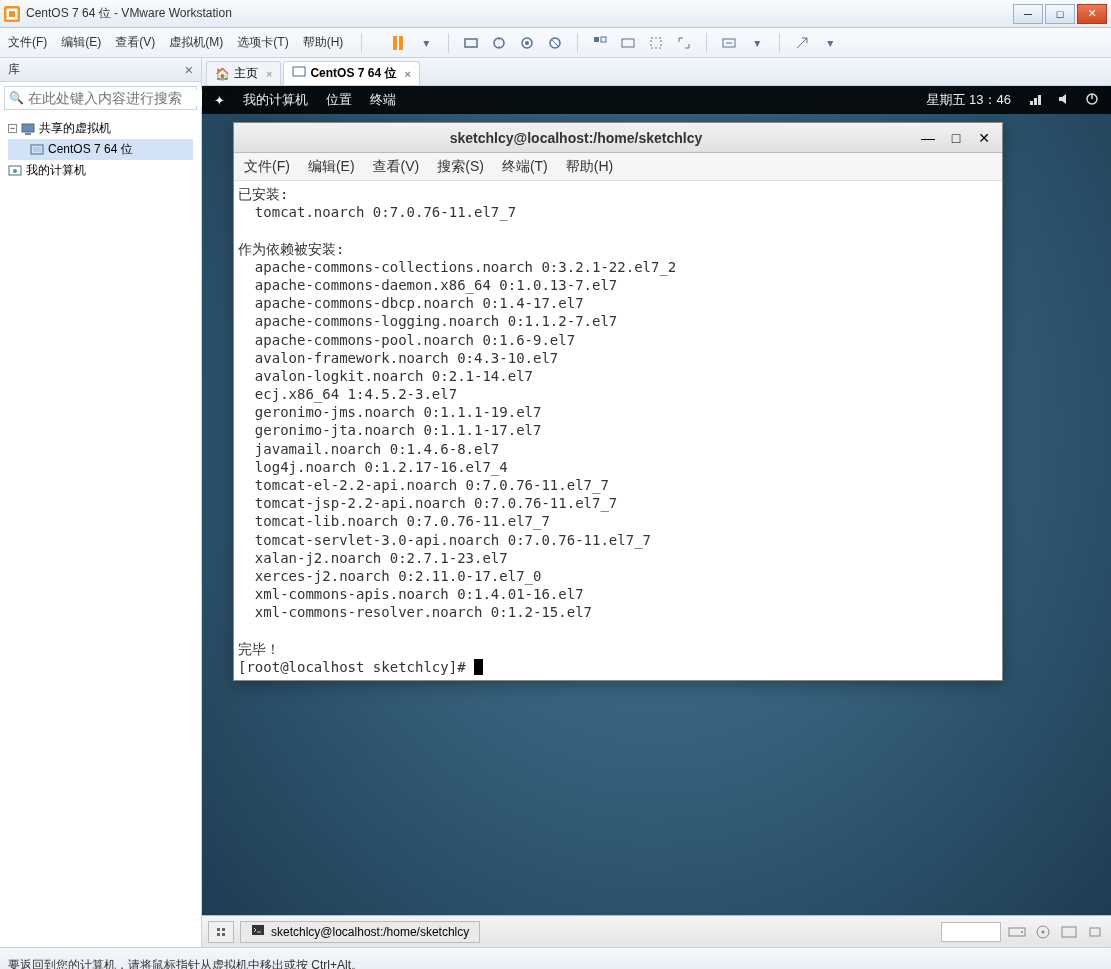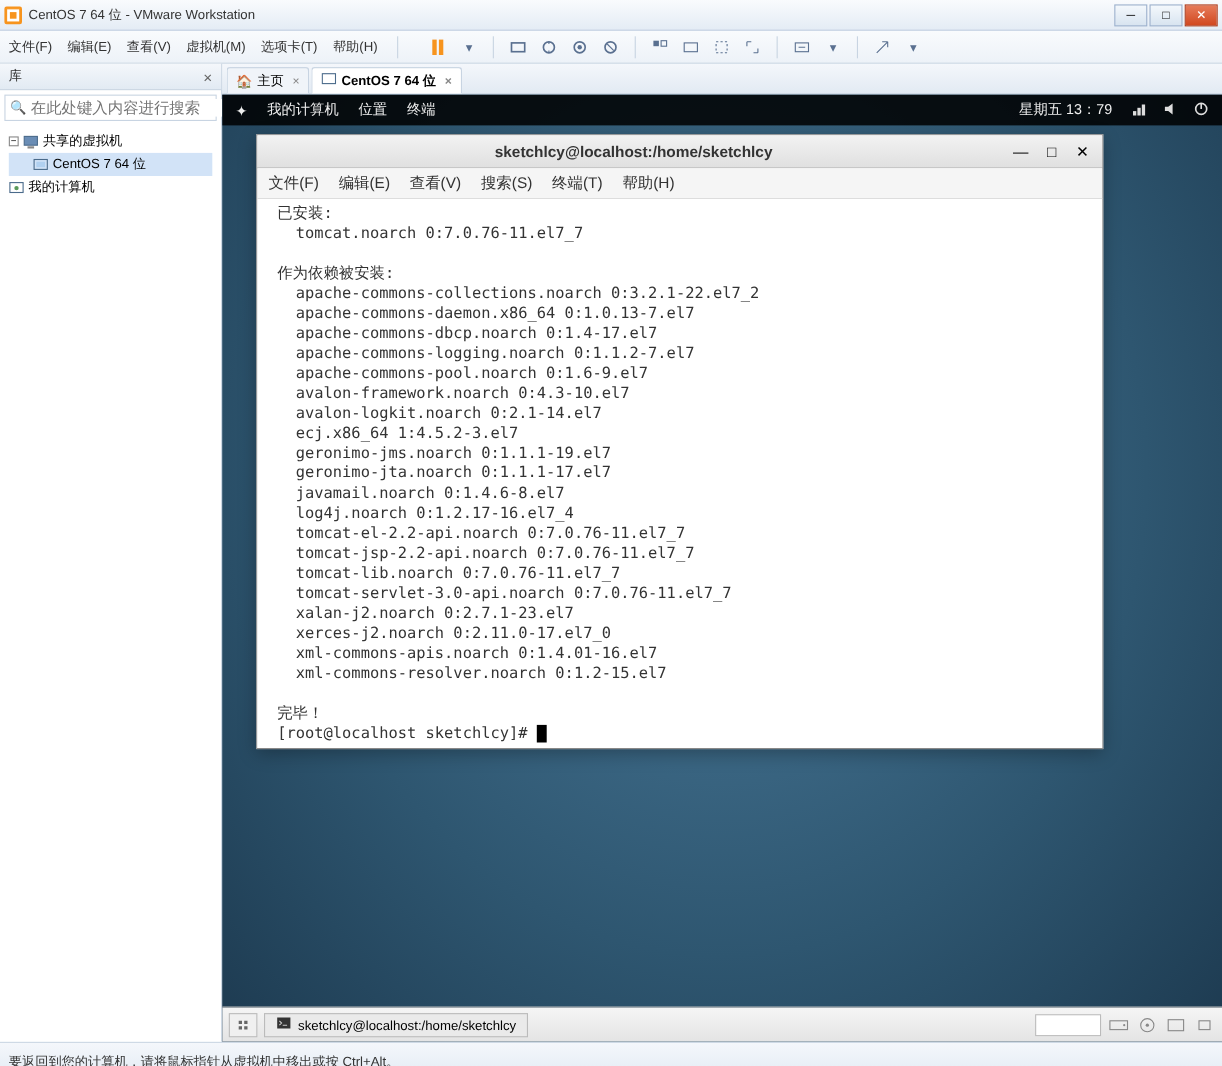--- a/index.html
+++ b/index.html
@@ -54,21 +54,21 @@
 .gnome-bar .tray { display: flex; gap: 14px; align-items: center; }
 .gnome-bar .tray svg { width: 14px; height: 14px; fill: #ddd; }
 
 
 .terminal-window { position: absolute; left: 31px; top: 36px; width: 770px; background: #fff; border: 1px solid #888; box-shadow: 0 4px 16px rgba(0,0,0,0.3); }
 .term-titlebar { height: 30px; background: linear-gradient(#f2f2f2, #e0e0e0); border-bottom: 1px solid #bbb; display: flex; align-items: center; padding: 0 8px; }
 .term-titlebar .term-title { flex: 1; text-align: center; font-size: 14px; font-weight: bold; color: #333; }
 .term-titlebar .term-btn { width: 20px; height: 20px; display: inline-flex; align-items: center; justify-content: center; cursor: pointer; font-size: 14px; margin-left: 8px; }
 .term-menubar { height: 28px; background: #f5f5f5; border-bottom: 1px solid #ddd; display: flex; align-items: center; padding: 0 10px; gap: 18px; font-size: 14px; color: #333; }
 .term-menubar span { cursor: pointer; }
-.term-body { background: #fff; color: #333; font-family: "DejaVu Sans Mono", monospace; font-size: 14px; line-height: 1.3; padding: 4px 18px; white-space: pre; min-height: 460px; }
+.term-body { background: #fff; color: #333; font-family: "DejaVu Sans Mono", monospace; font-size: 14px; line-height: 1.3; padding: 4px 4px; white-space: pre; min-height: 460px; }
 .cursor-block { display: inline-block; width: 9px; height: 16px; background: #000; vertical-align: text-bottom; }
 
 
 .vm-taskbar { position: absolute; bottom: 0; left: 0; right: 0; height: 32px; background: linear-gradient(#f5f5f5, #e4e4e4); border-top: 1px solid #bbb; display: flex; align-items: center; padding: 0 6px; gap: 6px; }
 .vm-taskbar .dock-btn { width: 26px; height: 22px; border: 1px solid #bbb; background: #f0f0f0; display: inline-flex; align-items: center; justify-content: center; cursor: pointer; }
 .vm-taskbar .task-item { height: 22px; border: 1px solid #bbb; background: #eaeaea; padding: 0 10px; display: flex; align-items: center; gap: 6px; font-size: 12px; cursor: pointer; }
 .vm-taskbar .spacer { flex: 1; }
 .vm-taskbar .tray-box { width: 60px; height: 20px; border: 1px solid #bbb; background: #fff; }
 .vm-taskbar .stat-icon { width: 20px; height: 16px; }
 
@@ -235,21 +235,21 @@
       </div>
     </div>
 
     <div class="vm-desktop">
       <div class="gnome-bar">
         <span>✦</span>
         <span>我的计算机</span>
         <span>位置</span>
         <span>终端</span>
         <span class="spacer"></span>
-        <span>星期五 13：79</span>
+        <span>星期五 13：46</span>
         <span class="tray">
           <span><svg viewBox="0 0 14 14">
                 <rect x="1" y="9" width="3" height="4"></rect>
                 <rect x="5" y="6" width="3" height="7"></rect>
                 <rect x="9" y="3" width="3" height="10"></rect>
               </svg></span>
           <span><svg viewBox="0 0 14 14">
                 <path d="M2 5v4h3l4 3V2L5 5z"></path>
               </svg></span>
           <span><svg viewBox="0 0 14 14">

